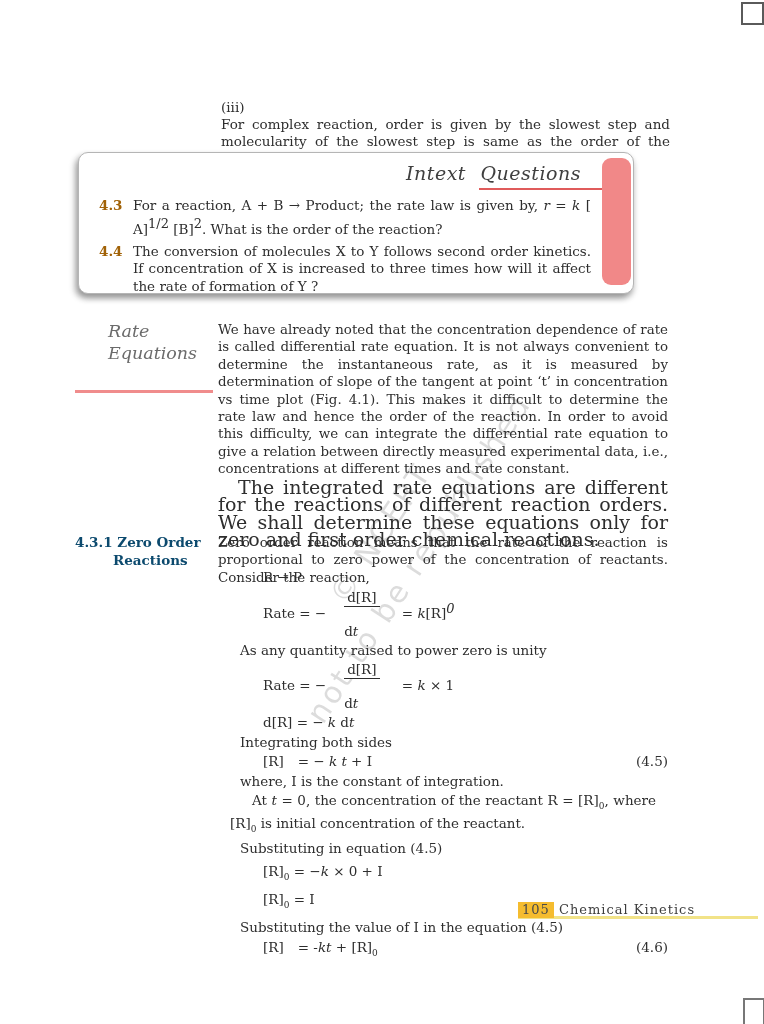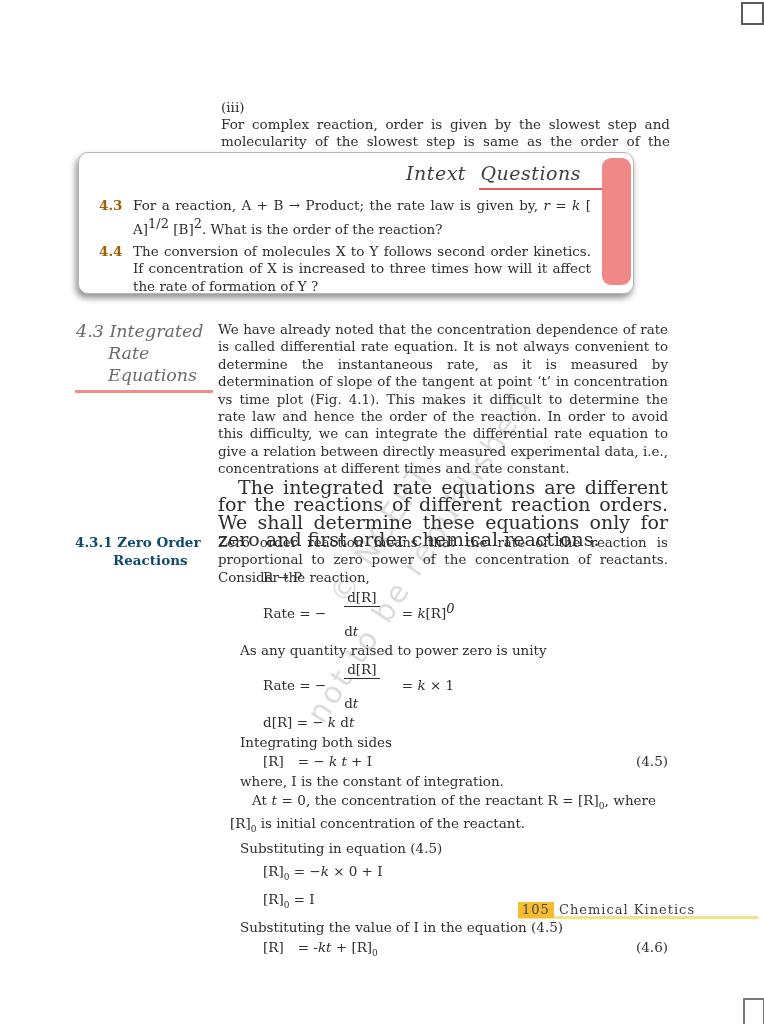--- a/index.html
+++ b/index.html
@@ -109,21 +109,20 @@
         <span class="q-text"><span>For a reaction, A + B → Product; the rate law is given by,  </span><span class="it">r</span><span> = </span><span class="it">k</span><span> [ A]</span><sup>1/2</sup><span> [B]</span><sup>2</sup><span>. What is the order of the reaction?</span></span>
       </div>
       <div class="q-row">
         <span class="q-num">4.4</span>
         <span class="q-text">The conversion of molecules X to Y follows second order kinetics. If concentration of X is increased to three times how will it affect the rate of formation of Y ?</span>
       </div>
     </div>
   </div>
 
   <div class="s43-head">
-    <div class="l1">4.3 Integrated</div>
     <div class="l2">Rate</div>
     <div class="l3">Equations</div>
   </div>
   <div class="s43-rule"></div>
 
   <div class="s43-p1">We have already noted that the concentration dependence of rate is called differential rate equation. It is not always convenient to determine the instantaneous rate, as it is measured by determination of slope of the tangent at point ‘t’ in concentration vs time plot (Fig. 4.1).  This makes it difficult to determine the rate law and hence the order of the reaction. In order to avoid this difficulty, we can integrate the differential rate equation to give a relation between directly measured experimental data, i.e., concentrations at different times and rate constant.</div>
   <div class="s43-p2">The integrated rate equations are different for the reactions of different reaction orders.  We shall determine these equations only for zero and first order chemical reactions.</div>
 
   <div class="s431-head">
     <div class="l1">4.3.1 Zero Order</div>

